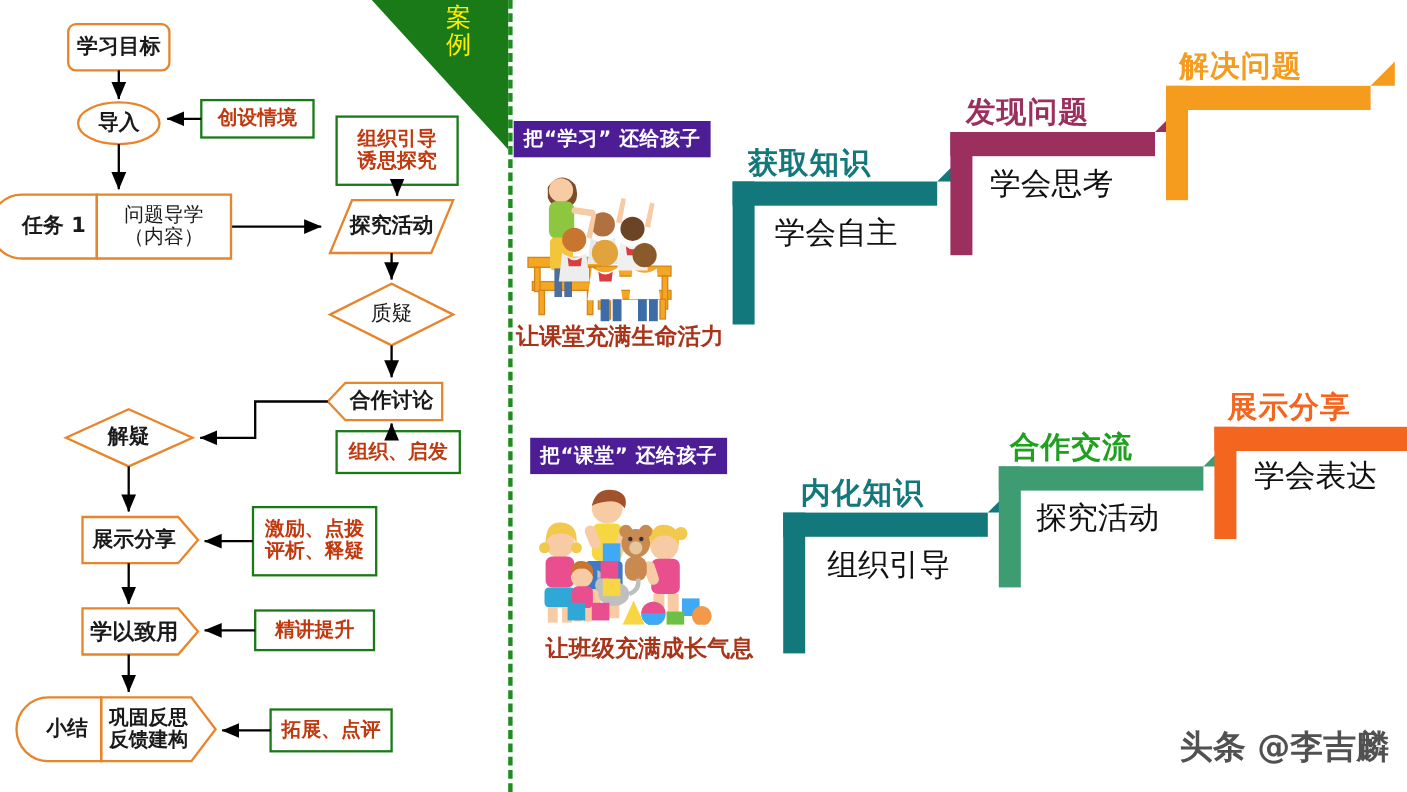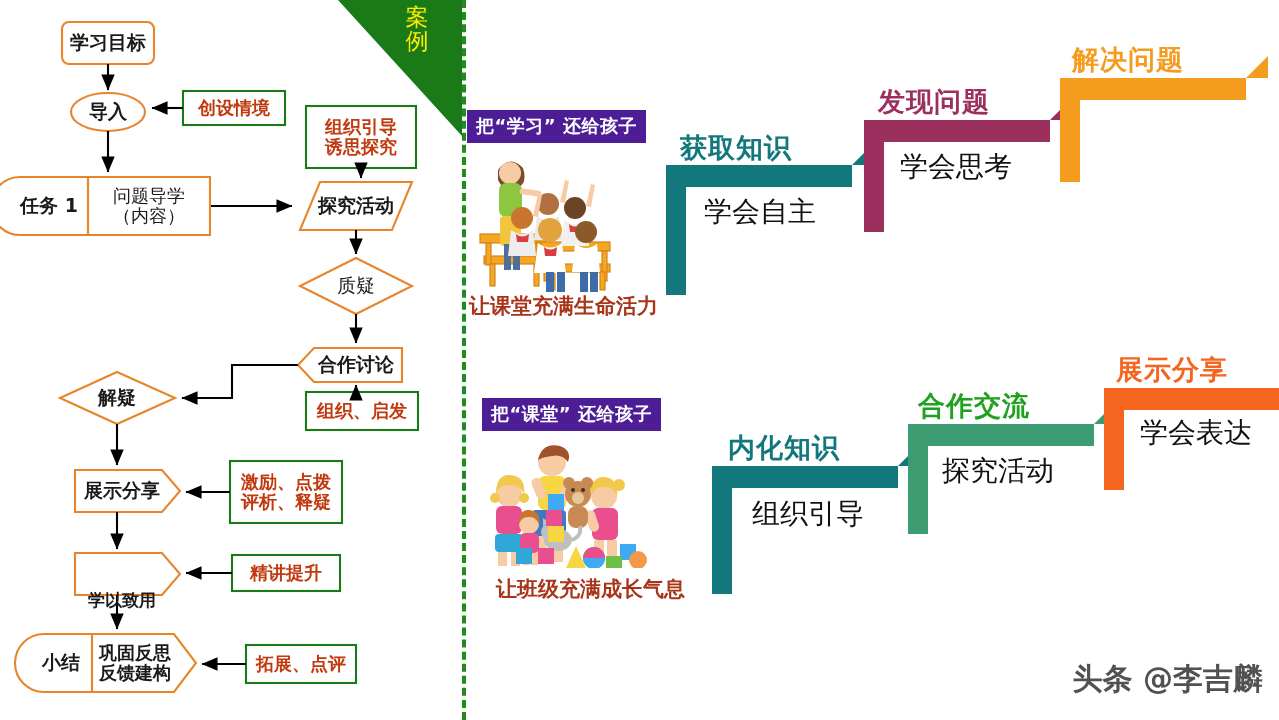--- a/index.html
+++ b/index.html
@@ -132,37 +132,37 @@
     <div class="fc-label" style="left:300px;top:182px;width:112px;height:48px;font-size:19px;">探究活动</div>
 
     <div class="fc-label" style="left:300px;top:262px;width:112px;height:48px;font-size:19px;font-weight:400;">质疑</div>
 
     <div class="fc-label" style="left:306px;top:348px;width:100px;height:34px;font-size:19px;">合作讨论</div>
 
     <div class="fc-label" style="left:62px;top:378px;width:110px;height:40px;font-size:19px;">解疑</div>
 
     <div class="fc-label" style="left:73px;top:470px;width:98px;height:42px;font-size:19px;">展示分享</div>
 
-    <div class="fc-label" style="left:73px;top:580px;width:98px;height:42px;font-size:17px;">学以致用</div>
+    <div class="fc-label" style="left:73px;top:553px;width:98px;height:42px;font-size:20px;">学以致用</div>
 
     <div class="fc-label" style="left:30px;top:634px;width:62px;height:58px;font-size:19px;">小结</div>
 
     <div class="fc-label" style="left:92px;top:634px;width:86px;height:58px;font-size:18px;white-space:pre-line;">巩固反思
 反馈建构</div>
 
     <div class="fc-label fc-note" style="left:183px;top:91px;width:102px;height:34px;font-size:18px;">创设情境</div>
 
     <div class="fc-label fc-note" style="left:306px;top:106px;width:110px;height:62px;font-size:18px;flex-direction:column;">
       <span>组织引导</span>
       <span>诱思探究</span>
     </div>
 
     <div class="fc-label fc-note" style="left:306px;top:392px;width:112px;height:38px;font-size:18px;">组织、启发</div>
 
-    <div class="fc-label fc-note" style="left:230px;top:461px;width:112px;height:62px;font-size:18px;flex-direction:column;">
+    <div class="fc-label fc-note" style="left:230px;top:461px;width:112px;height:62px;font-size:18px;flex-direction:column;font-family:Liberation Mono, monospace;">
       <span>激励、点拨</span>
       <span>评析、释疑</span>
     </div>
 
     <div class="fc-label fc-note" style="left:232px;top:555px;width:108px;height:36px;font-size:18px;">精讲提升</div>
 
     <div class="fc-label fc-note" style="left:246px;top:645px;width:110px;height:38px;font-size:18px;">拓展、点评</div>
   </div>
 
   <div id="ribbon-tri"></div>

